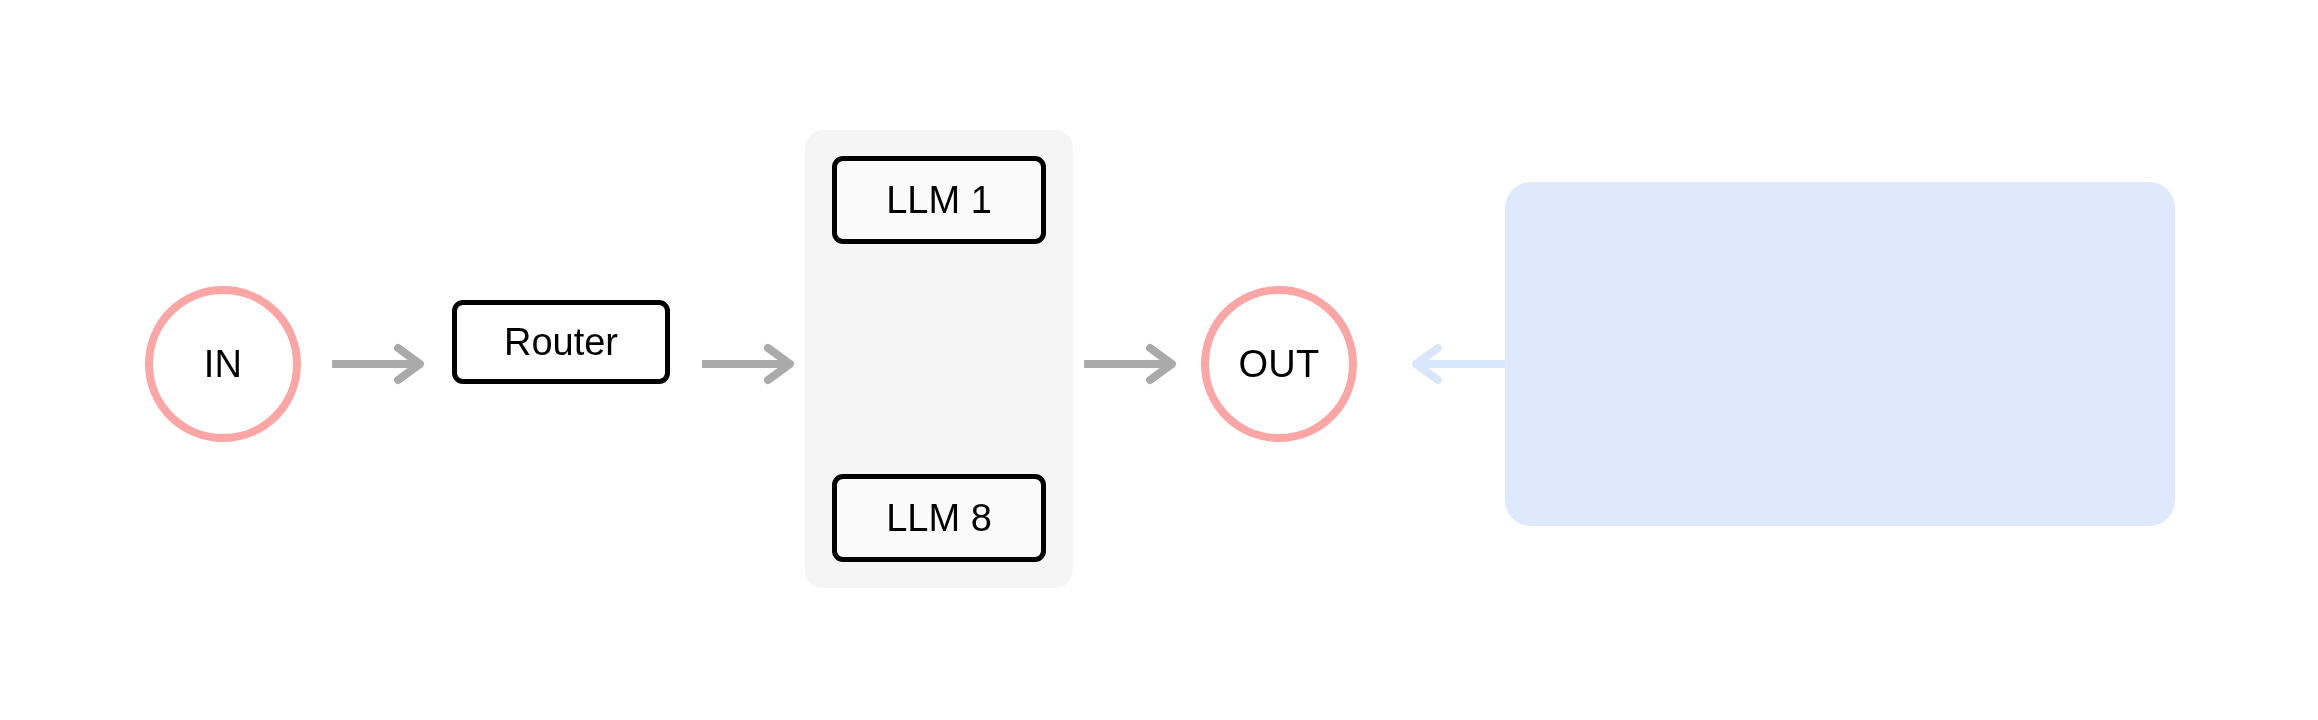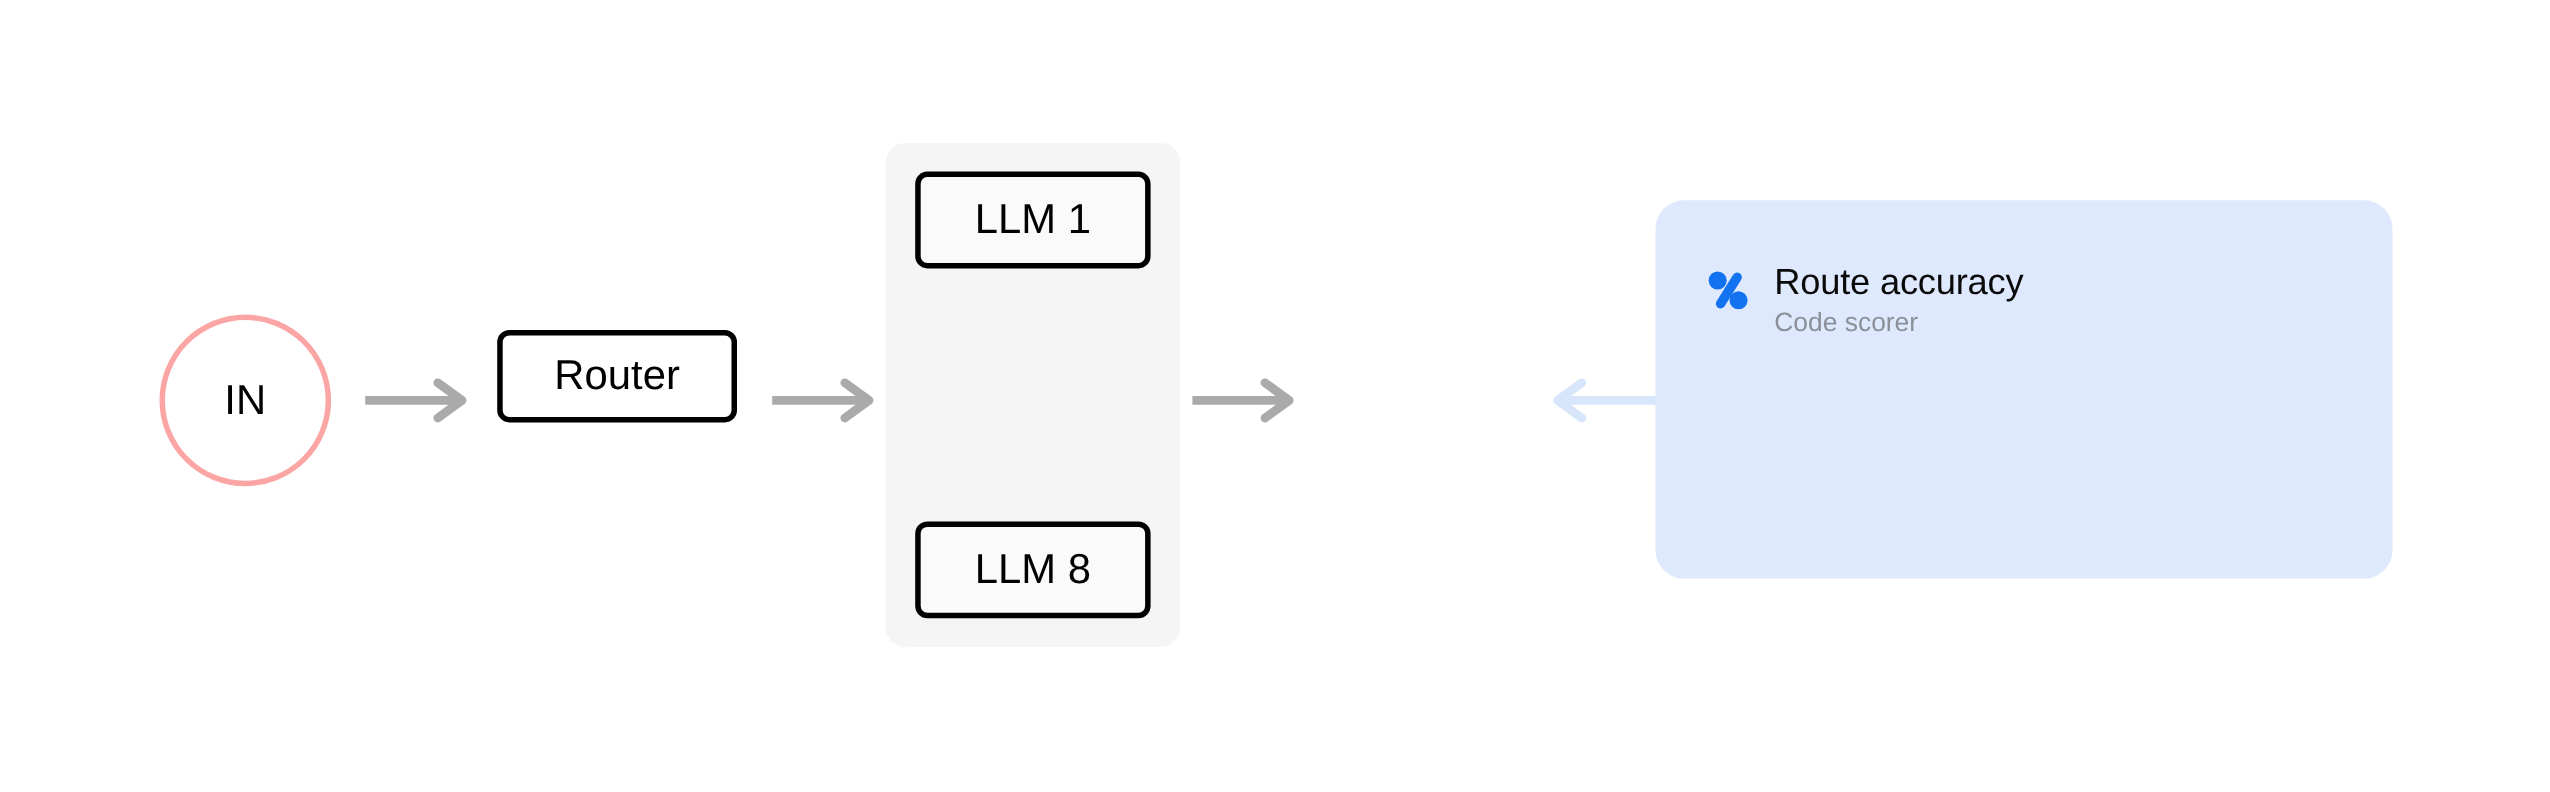--- a/index.html
+++ b/index.html
@@ -21,21 +21,21 @@
     left: 0;
     top: 0;
     width: 2318px;
     height: 720px;
   }
 
   
   .node-circle {
     position: absolute;
     box-sizing: border-box;
-    border: 5px solid #fca5a5;
+    border: 8px solid #fca5a5;
     border-radius: 50%;
     background: #ffffff;
     display: flex;
     align-items: center;
     justify-content: center;
     color: #000000;
     font-size: 38px;
     font-weight: 400;
     letter-spacing: 0.2px;
   }
@@ -183,40 +183,30 @@
     </div>
   </div>
 
   <div class="arrow" id="arrow-stack-out">
     <svg width="100" height="40" viewBox="0 0 100 40" aria-hidden="true">
       <path d="M2 20 H84" stroke="#aaaaaa" stroke-width="8" fill="none" stroke-linecap="butt"></path>
       <path d="M68 4 L90 20 L68 36" stroke="#aaaaaa" stroke-width="8" fill="none" stroke-linecap="round" stroke-linejoin="round"></path>
     </svg>
   </div>
 
+  <div class="node-circle" id="node-out">
+    <span>OUT</span>
+  </div>
 
   <div class="arrow" id="arrow-panel-out">
     <svg width="110" height="40" viewBox="0 0 110 40" aria-hidden="true">
       <path d="M108 20 H22" stroke="#d8e6fb" stroke-width="8" fill="none" stroke-linecap="butt"></path>
       <path d="M40 4 L18 20 L40 36" stroke="#d8e6fb" stroke-width="8" fill="none" stroke-linecap="round" stroke-linejoin="round"></path>
     </svg>
   </div>
 
   <div id="scorer-panel">
 
-    <div class="scorer-row">
-      <span class="scorer-icon">
-        <svg width="40" height="40" viewBox="0 0 40 40" aria-hidden="true">
-          <circle cx="10.5" cy="11" r="8.2" fill="#1272f0"></circle>
-          <circle cx="29.5" cy="29" r="8.2" fill="#1272f0"></circle>
-          <rect x="16.4" y="1.6" width="8.6" height="37" rx="4.3" fill="#1272f0" transform="rotate(32 20.7 20.1)"></rect>
-        </svg>
-      </span>
-      <span class="scorer-text">
-        <span class="scorer-title">Route accuracy</span>
-        <span class="scorer-sub">Code scorer</span>
-      </span>
-    </div>
 
 
   </div>
 
 </div>
 
 </body></html>

